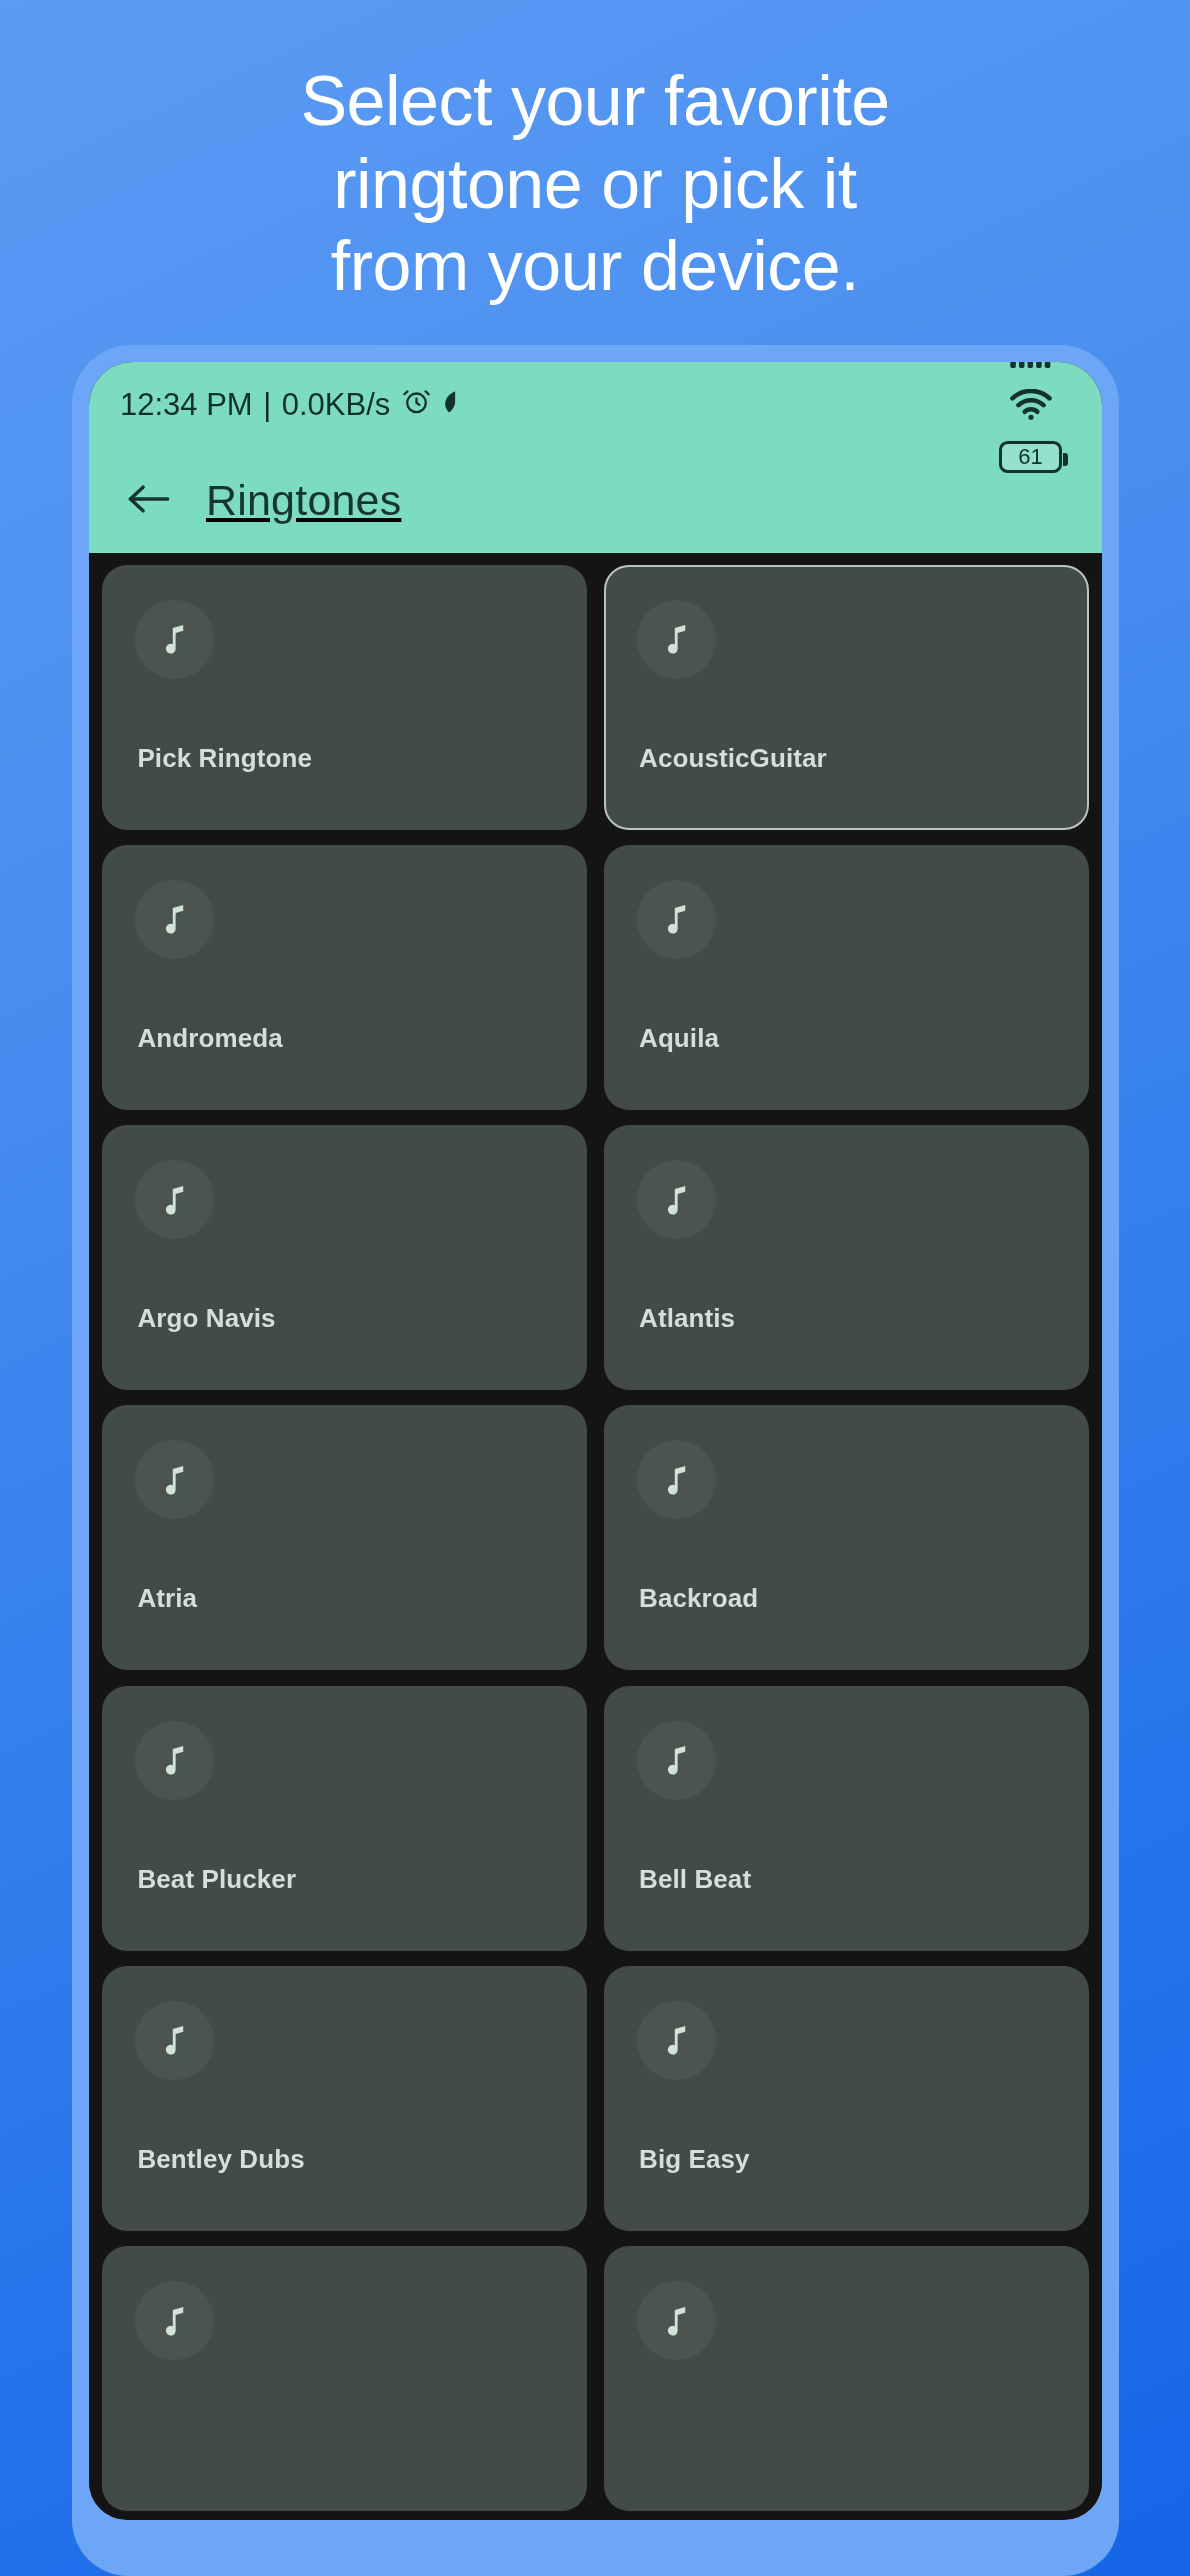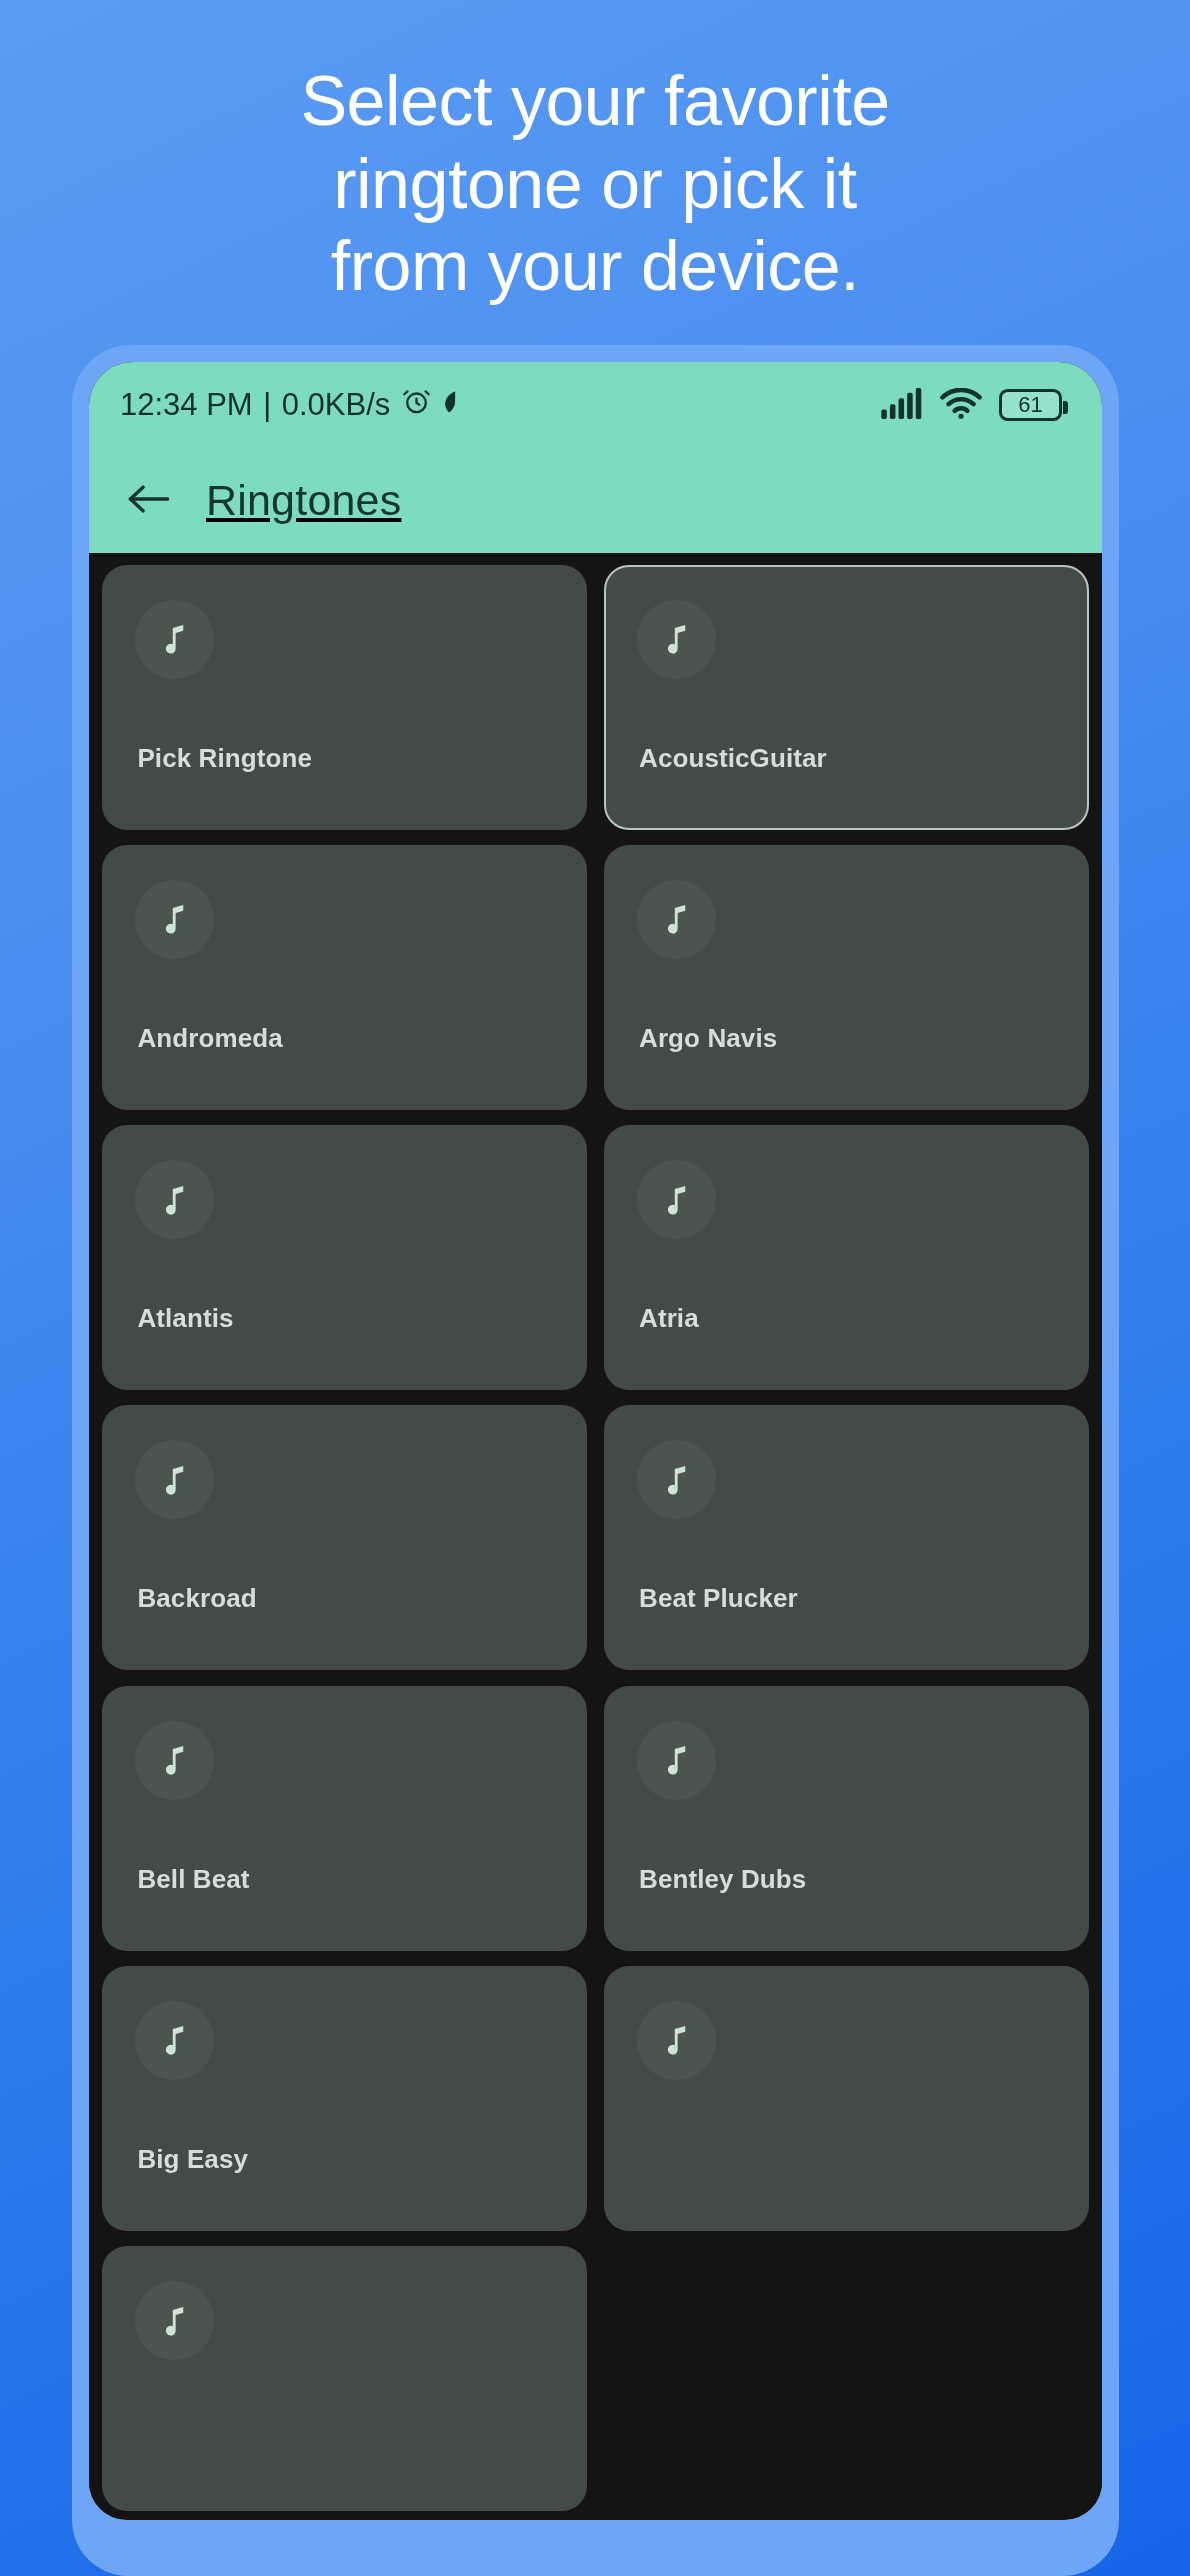--- a/index.html
+++ b/index.html
@@ -63,20 +63,21 @@
     align-items:center;
     gap:10.5px;
     color:#10302b;
     font-size:31px;
     font-weight:400;
   }
   .sb-right {
     display:flex;
     align-items:center;
     gap:17px;
+    flex-direction:column;
   }
   .alarm-icon { display:block; }
   .leaf-icon { display:block; }
   .battery {
     width:63px; height:32px;
     border:3.4px solid #12332d;
     border-radius:8.6px;
     display:flex;
     align-items:center;
     justify-content:center;
@@ -244,20 +245,28 @@
               </svg>
             </div>
             <div class="card-label">Andromeda</div>
           </div>
           <div class="card">
             <div class="note-circle">
               <svg width="38" height="38" viewBox="0 0 24 24">
                 <path d="M17.2 3.2 10.6 5.1v10.2a3.1 3.1 0 1 0 1.8 2.8V8.2l4.8-1.4z" fill="#cfe3d8"></path>
               </svg>
             </div>
+            <div class="card-label">Aquila</div>
+          </div>
+          <div class="card">
+            <div class="note-circle">
+              <svg width="38" height="38" viewBox="0 0 24 24">
+                <path d="M17.2 3.2 10.6 5.1v10.2a3.1 3.1 0 1 0 1.8 2.8V8.2l4.8-1.4z" fill="#cfe3d8"></path>
+              </svg>
+            </div>
             <div class="card-label">Argo Navis</div>
           </div>
           <div class="card">
             <div class="note-circle">
               <svg width="38" height="38" viewBox="0 0 24 24">
                 <path d="M17.2 3.2 10.6 5.1v10.2a3.1 3.1 0 1 0 1.8 2.8V8.2l4.8-1.4z" fill="#cfe3d8"></path>
               </svg>
             </div>
             <div class="card-label">Atlantis</div>
           </div>

